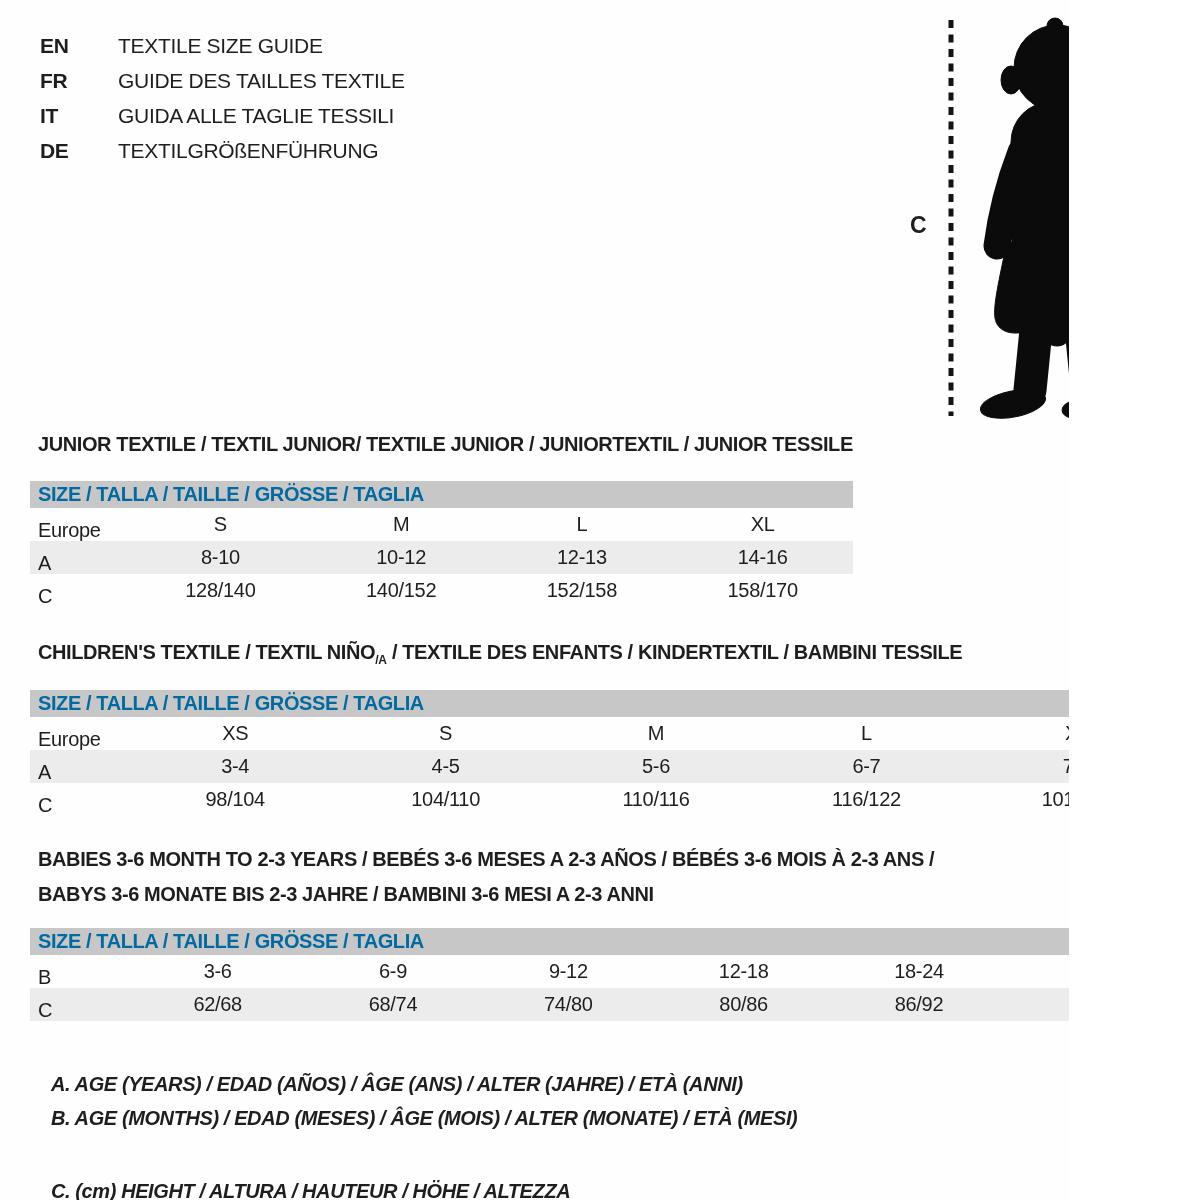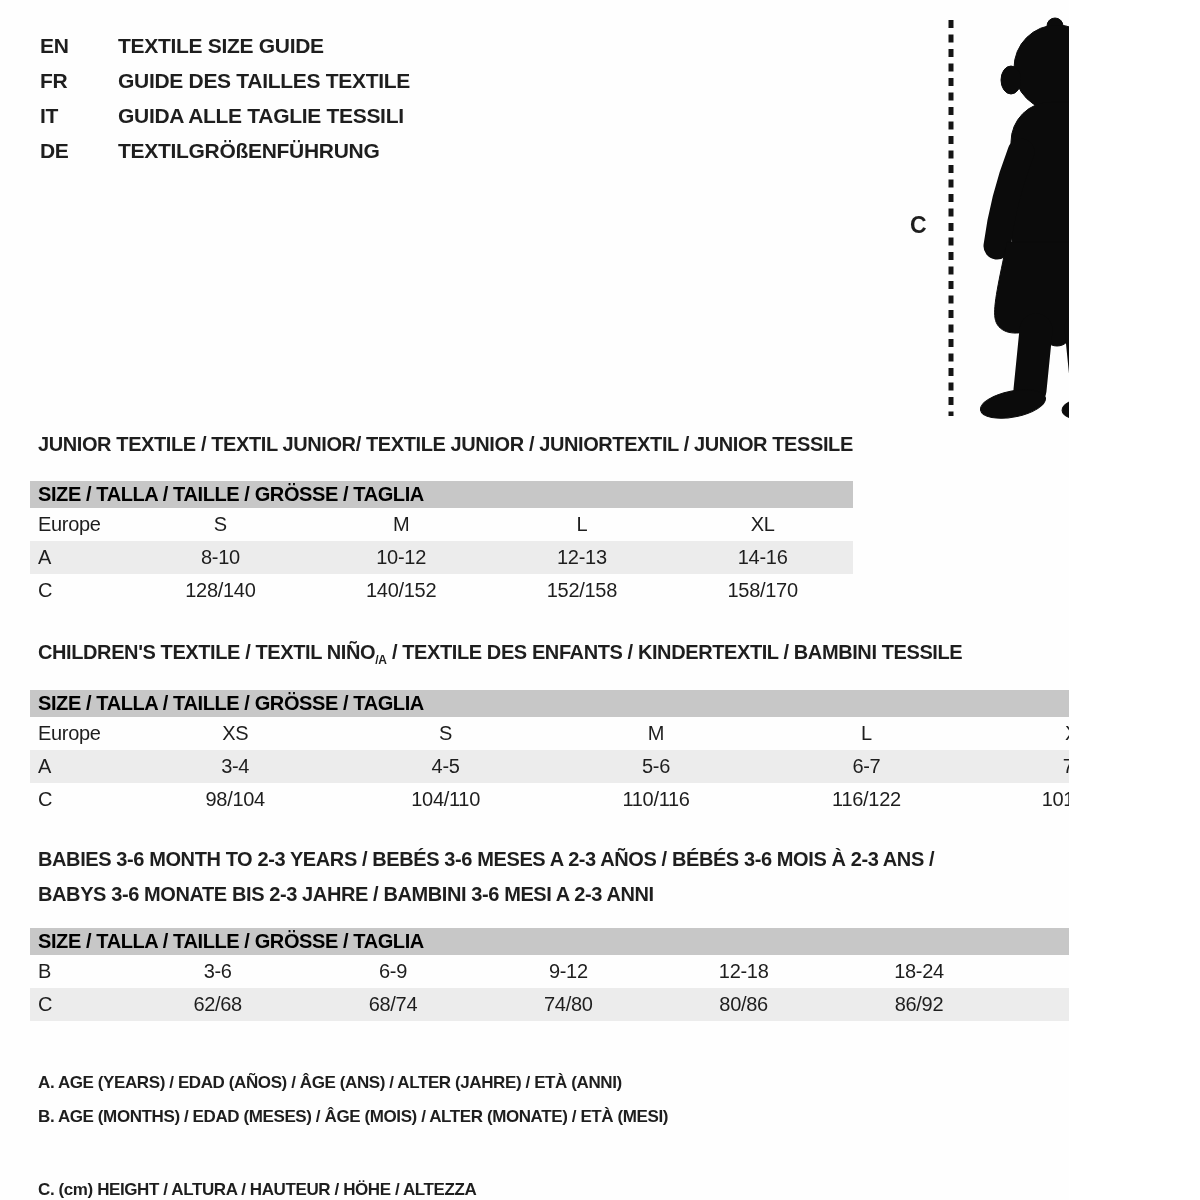--- a/index.html
+++ b/index.html
@@ -4,46 +4,46 @@
 <style>
   html,body{margin:0;padding:0;background:#ffffff;}
   .page{
     position:relative;width:1069px;height:1200px;background:#fefefe;
     font-family:"Liberation Sans",sans-serif;color:#1e1e1e;overflow:hidden;
   }
   
   .lang-block{position:absolute;left:40px;top:28px;}
   .lang-row{display:flex;height:35px;align-items:center;}
   .lang-code{width:78px;font-weight:bold;font-size:21px;letter-spacing:-0.3px;}
-  .lang-label{font-weight:bold;font-size:21px;letter-spacing:-0.3px;white-space:nowrap;}
+  .lang-label{font-weight:normal;font-size:21px;letter-spacing:-0.3px;white-space:nowrap;}
   
   .figure-svg{position:absolute;left:935px;top:14px;}
   .c-label{position:absolute;left:910px;top:212px;font-size:23px;font-weight:bold;}
   
   .sec-title{position:absolute;left:38px;font-weight:bold;font-size:20px;
     letter-spacing:-0.4px;white-space:nowrap;}
   .sec-title .sub{font-size:12px;vertical-align:-5px;font-weight:bold;letter-spacing:-0.2px;}
   #junior-title{top:433px;}
   #children-title{top:641px;text-align:right;}
   #babies-title-1{top:848px;}
   #babies-title-2{top:883px;text-align:right;}
   
   .tbl{position:absolute;left:30px;}
   #junior-table{top:481px;width:823px;}
   #children-table{top:690px;width:1152px;}
   #babies-table{top:928px;width:1152px;}
-  .size-bar{height:27px;line-height:27px;background:#c7c7c7;color:#000000;
+  .size-bar{height:27px;line-height:27px;background:#c7c7c7;color:#0369a1;
     font-weight:bold;font-size:20px;padding-left:8px;letter-spacing:-0.4px;}
   .row{display:flex;height:33px;line-height:33px;font-size:20px;letter-spacing:-0.3px;}
   .row.shade{background:#ececec;}
-  .lbl{width:100px;padding-left:8px;box-sizing:border-box;}
+  .lbl{width:100px;padding-left:8px;box-sizing:border-box;margin-top:6px;}
   .cell{flex:1;text-align:center;}
   
-  .legend-line{position:absolute;left:38px;font-weight:bold;font-size:17px;
-    letter-spacing:-0.4px;white-space:nowrap;}
+  .legend-line{position:absolute;left:51px;font-weight:bold;font-size:20px;
+    letter-spacing:-0.4px;white-space:nowrap;font-style:italic;}
   #legend-a{top:1073px;}
   #legend-b{top:1107px;}
   #legend-c{top:1140px;margin-top:40px;}
 </style>
 </head>
 <body>
 
 <div class="page">
 
   <div class="lang-block">

